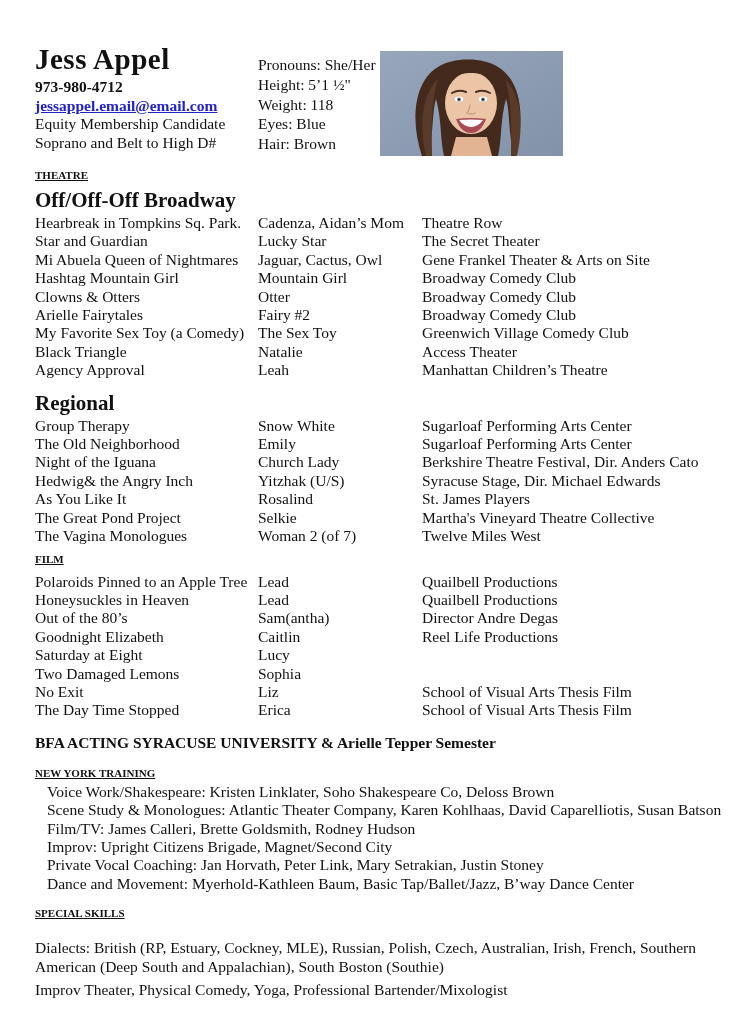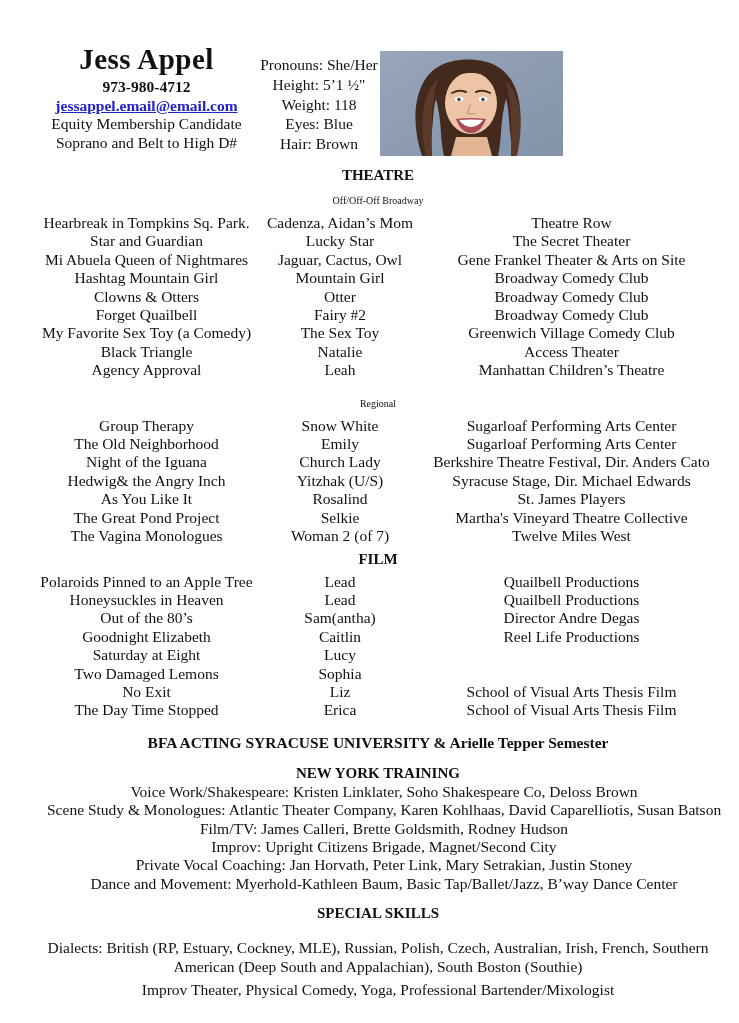--- a/index.html
+++ b/index.html
@@ -7,21 +7,20 @@
   .page {
     position: relative;
     width: 739px;
     height: 1023px;
     background: #ffffff;
     overflow: hidden;
     padding: 45px 18px 0 35px;
     font-family: "Liberation Serif", "DejaVu Serif", serif;
     font-size: 15.5px;
     color: #111111;
-    text-align: center;
   }
 
   
   .header { display: flex; align-items: flex-start; height: 112px; }
   .contact { width: 223px; flex: 0 0 223px; }
   .name {
     margin: 0 0 4px 0;
     font-size: 29px;
     font-weight: bold;
     line-height: 1.0;
@@ -43,29 +42,30 @@
     width: 183px; height: 105px;
     flex: 0 0 183px;
     margin-top: 6px;
     overflow: hidden;
   }
   .photo svg { display: block; width: 100%; height: 100%; }
 
   
   .section-heading {
     margin: 0;
-    font-size: 15px;
+    font-size: 11px;
     font-weight: bold;
     line-height: 19px;
+    text-decoration: underline;
   }
   .theatre-heading { margin-top: 9px; }
   .sub-heading {
     margin: 6px 0 4px 0;
-    font-size: 10px;
-    font-weight: normal;
+    font-size: 21px;
+    font-weight: bold;
     line-height: 19px;
   }
   .sub-heading.regional { margin-top: 14px; }
   .credits { margin: 0; }
   .row {
     display: grid;
     grid-template-columns: 223px 164px 1fr;
     line-height: 18.4px;
   }
   .row span { white-space: nowrap; overflow: visible; }
@@ -172,21 +172,21 @@
           <span>Hashtag Mountain Girl</span>
           <span>Mountain Girl</span>
           <span>Broadway Comedy Club</span>
         </div>
       <div class="row">
           <span>Clowns &amp; Otters</span>
           <span>Otter</span>
           <span>Broadway Comedy Club</span>
         </div>
       <div class="row">
-          <span>Forget Quailbell</span>
+          <span>Arielle Fairytales</span>
           <span>Fairy #2</span>
           <span>Broadway Comedy Club</span>
         </div>
       <div class="row">
           <span>My Favorite Sex Toy (a Comedy)</span>
           <span>The Sex Toy</span>
           <span>Greenwich Village Comedy Club</span>
         </div>
       <div class="row">
           <span>Black Triangle</span>

